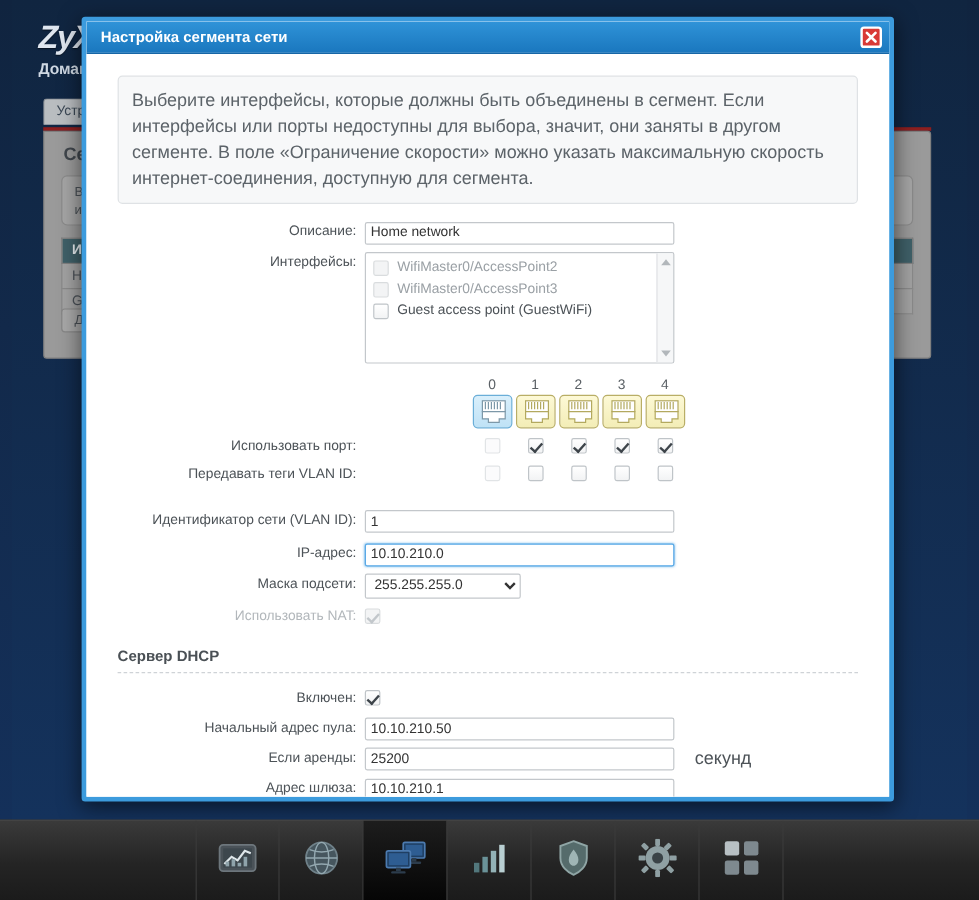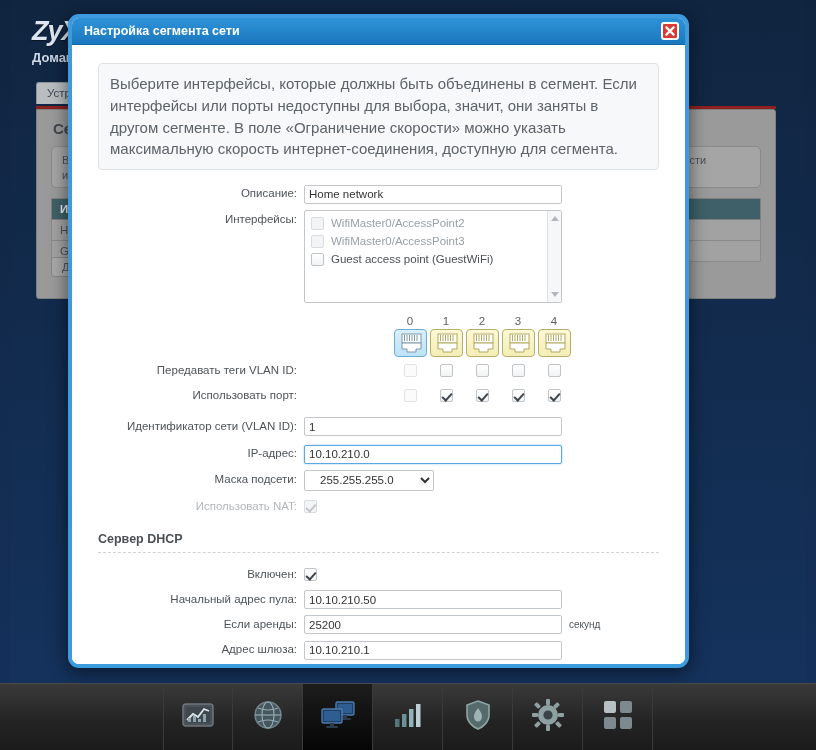--- a/index.html
+++ b/index.html
@@ -102,24 +102,24 @@
     padding: 3px 10px;
     font-size: 11px; color: #4b5157;
     background: #a8a8a8;
     border: 1px solid #868686; border-radius: 3px;
   }
 
   
   #modal {
     position: absolute;
     left: 68px; top: 14px;
-    width: 621px; height: 654px;
+    width: 677px; height: 654px;
     background: #ffffff;
     border: 4px solid #3c9bdd;
-    border-radius: 11px;
+    border-radius: 3px;
     box-shadow: 0 4px 18px rgba(0,0,0,.55);
     overflow: hidden;
   }
   #modal-titlebar {
     position: relative;
     height: 27px;
     background: linear-gradient(180deg,#2f93d8 0%,#1a77be 100%);
     border-bottom: 1px solid #1566a6;
   }
   #modal-title {
@@ -176,21 +176,21 @@
     border: 1px solid #5aa9e6;
     box-shadow: 0 0 2px rgba(90,169,230,.7);
   }
   select.sel {
     width: 130px; height: 21px;
     font-family: "Liberation Sans", sans-serif;
     font-size: 11.5px; color: #333;
     border: 1px solid #c3c7cb;
     background: #fff;
     border-radius: 2px;
-    padding: 1px 11px;
+    padding: 1px 3px;
   }
 
   
   .cb {
     display: inline-block;
     width: 13px; height: 13px;
     border: 1px solid #bfc4c8;
     background: linear-gradient(180deg,#fff 0%,#f2f3f4 100%);
     border-radius: 2px;
     position: relative;
@@ -260,21 +260,21 @@
 
   .section-title {
     margin: 16px 0 0 8px;
     font-size: 12.5px; font-weight:bold; color:#4a5055;
   }
   .divider {
     margin: 6px 8px 12px 8px;
     border-top: 1px dashed #cfd3d7;
   }
 
-  .unitlabel { font-size:10px; color:#4d5358; margin-left:7px; line-height:19px; }
+  .unitlabel { font-size:15px; color:#4d5358; margin-left:17px; line-height:19px; }
 
   
   #taskbar {
     position: absolute; left:0; bottom:0;
     width:816px; height:67px;
     background: linear-gradient(180deg,#3a3a3a 0%,#242424 55%,#1b1b1b 100%);
     border-top: 1px solid #4a4a4a;
     display:flex; align-items:center; justify-content:center;
   }
   .tbitem {
@@ -455,43 +455,43 @@
                   <line x1="15.5" y1="2" x2="15.5" y2="8"></line>
                     <line x1="18" y1="2" x2="18" y2="8"></line>
                 </g>
                 <path d="M3 10 L3 16 L8 16 L8 19 L17 19 L17 16 L22 16 L22 10 Z" fill="#ffffff" stroke="#b3a95f" stroke-width="1"></path>
               </svg>
             </div>
           </div>
         </div>
       </div>
 
+      <div class="cbrow" style="margin-top:6px;">
+        <div class="lbl">Использовать порт:</div>
+        <div class="cells">
+          <div class="cbcell"><span class="cb blank"></span></div>
+          <div class="cbcell"><span class="cb checked"></span></div>
+          <div class="cbcell"><span class="cb checked"></span></div>
+          <div class="cbcell"><span class="cb checked"></span></div>
+          <div class="cbcell"><span class="cb checked"></span></div>
+        </div>
+      </div>
+
       <div class="cbrow" style="margin-top:4px;">
         <div class="lbl">Передавать теги VLAN ID:</div>
         <div class="cells">
           <div class="cbcell"><span class="cb blank"></span></div>
           <div class="cbcell"><span class="cb"></span></div>
           <div class="cbcell"><span class="cb"></span></div>
           <div class="cbcell"><span class="cb"></span></div>
           <div class="cbcell"><span class="cb"></span></div>
         </div>
       </div>
 
-      <div class="cbrow" style="margin-top:6px;">
-        <div class="lbl">Использовать порт:</div>
-        <div class="cells">
-          <div class="cbcell"><span class="cb blank"></span></div>
-          <div class="cbcell"><span class="cb checked"></span></div>
-          <div class="cbcell"><span class="cb checked"></span></div>
-          <div class="cbcell"><span class="cb checked"></span></div>
-          <div class="cbcell"><span class="cb checked"></span></div>
-        </div>
-      </div>
-
-      <div class="frow" style="margin-top:12px;">
+      <div class="frow" style="margin-top:20px;">
         <div class="flabel">Идентификатор сети (VLAN ID):</div>
         <div class="fctl">
           <input class="txt" type="text" value="1" style="">
         </div>
       </div>
 
       <div class="frow" style="margin-top:8px;">
         <div class="flabel">IP-адрес:</div>
         <div class="fctl">
           <input class="txt focused" type="text" value="10.10.210.0" style="">

